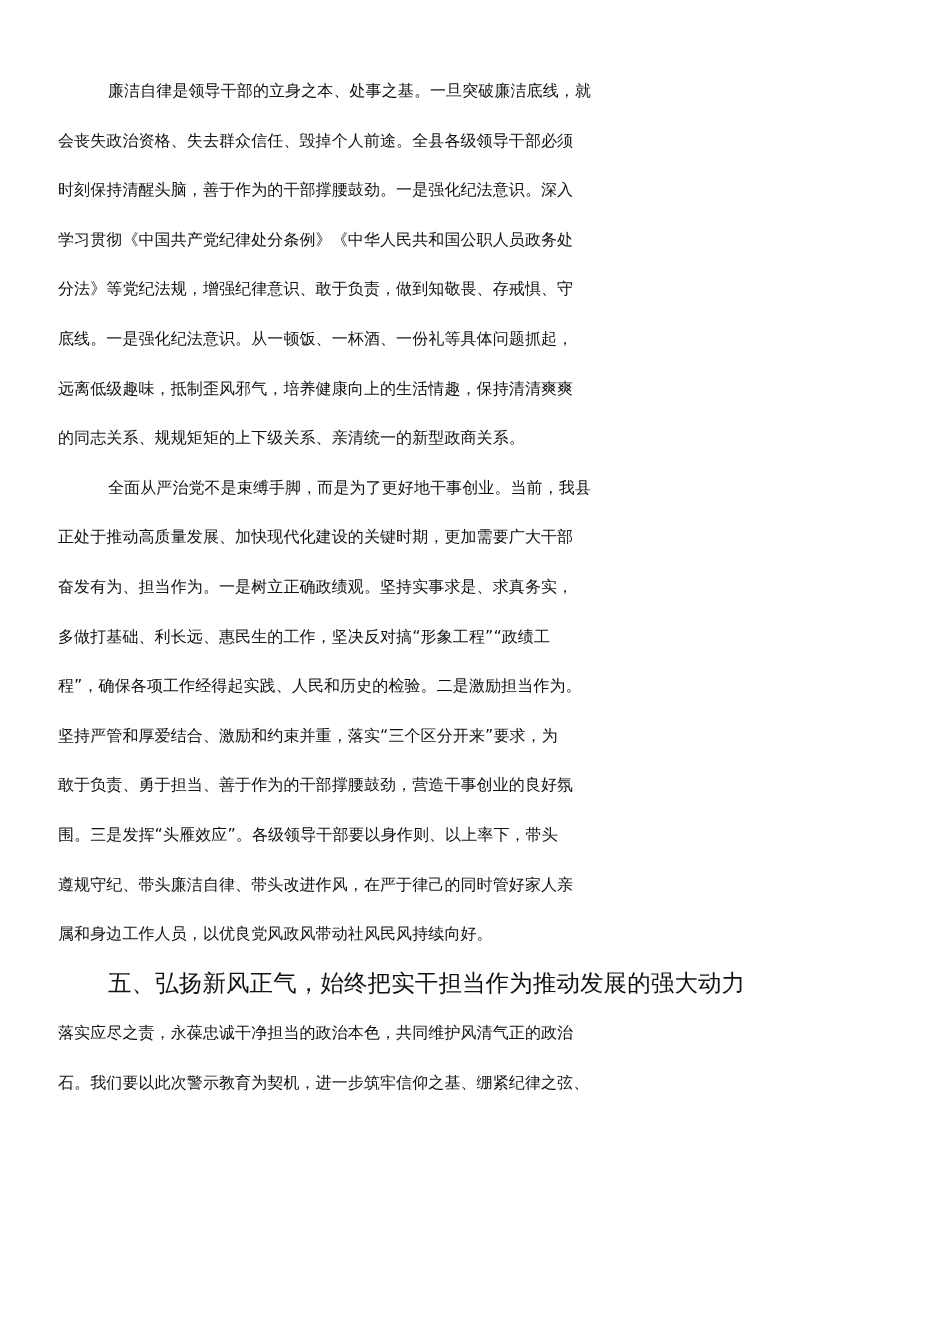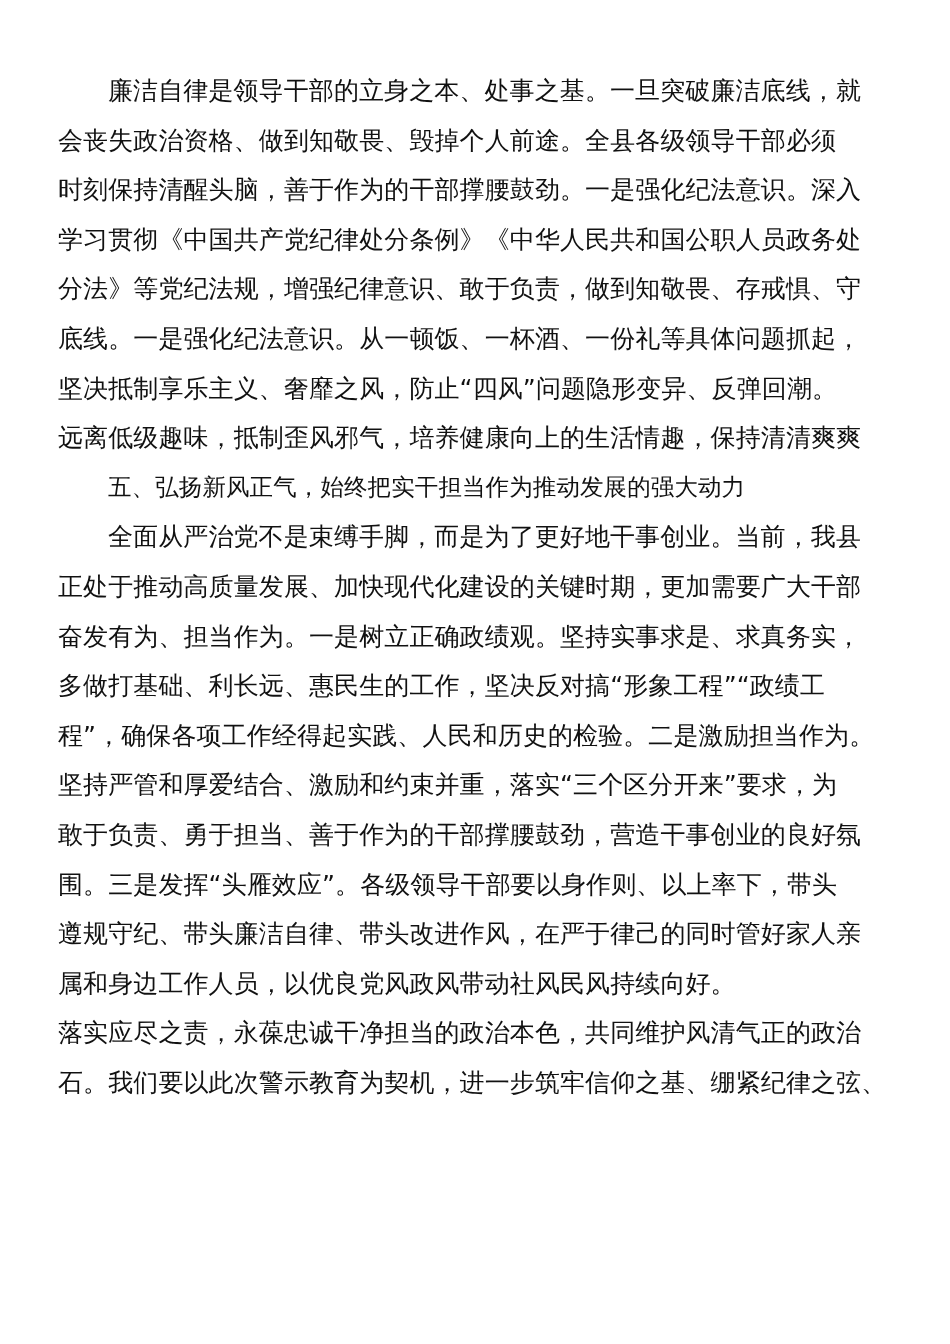--- a/index.html
+++ b/index.html
@@ -17,63 +17,63 @@
     }
     .page {
       position: absolute;
       left: 58px;
       top: 66px;
       width: 830px;
     }
     .line {
       height: 49.6px;
       line-height: 49.6px;
-      font-size: 25px;
+      font-size: 16px;
       white-space: nowrap;
       letter-spacing: 0.1px;
     }
     .indent {
       padding-left: 50px;
     }
     .heading {
       font-family: "DejaVu Serif", "Liberation Serif", serif;
       font-size: 23.5px;
     }
   </style>
 </head>
 <body>
 
 <div class="page">
 
   <div>
     <div class="line indent">廉洁自律是领导干部的立身之本、处事之基。一旦突破廉洁底线，就</div>
-    <div class="line">会丧失政治资格、做到知敬畏、毁掉个人前途。全县各级领导干部必须</div>
+    <div class="line">会丧失政治资格、失去群众信任、毁掉个人前途。全县各级领导干部必须</div>
     <div class="line">时刻保持清醒头脑，善于作为的干部撑腰鼓劲。一是强化纪法意识。深入</div>
     <div class="line">学习贯彻《中国共产党纪律处分条例》《中华人民共和国公职人员政务处</div>
     <div class="line">分法》等党纪法规，增强纪律意识、敢于负责，做到知敬畏、存戒惧、守</div>
     <div class="line">底线。一是强化纪法意识。从一顿饭、一杯酒、一份礼等具体问题抓起，</div>
-    <div class="line">坚决抵制享乐主义、奢靡之风，防止“四风”问题隐形变异、反弹回潮。</div>
     <div class="line">远离低级趣味，抵制歪风邪气，培养健康向上的生活情趣，保持清清爽爽</div>
-  </div>
-
-  <div>
-    <div class="line indent heading">五、弘扬新风正气，始终把实干担当作为推动发展的强大动力</div>
+    <div class="line">的同志关系、规规矩矩的上下级关系、亲清统一的新型政商关系。</div>
   </div>
 
   <div>
     <div class="line indent">全面从严治党不是束缚手脚，而是为了更好地干事创业。当前，我县</div>
     <div class="line">正处于推动高质量发展、加快现代化建设的关键时期，更加需要广大干部</div>
     <div class="line">奋发有为、担当作为。一是树立正确政绩观。坚持实事求是、求真务实，</div>
     <div class="line">多做打基础、利长远、惠民生的工作，坚决反对搞“形象工程”“政绩工</div>
     <div class="line">程”，确保各项工作经得起实践、人民和历史的检验。二是激励担当作为。</div>
     <div class="line">坚持严管和厚爱结合、激励和约束并重，落实“三个区分开来”要求，为</div>
     <div class="line">敢于负责、勇于担当、善于作为的干部撑腰鼓劲，营造干事创业的良好氛</div>
     <div class="line">围。三是发挥“头雁效应”。各级领导干部要以身作则、以上率下，带头</div>
     <div class="line">遵规守纪、带头廉洁自律、带头改进作风，在严于律己的同时管好家人亲</div>
     <div class="line">属和身边工作人员，以优良党风政风带动社风民风持续向好。</div>
   </div>
 
   <div>
+    <div class="line indent heading">五、弘扬新风正气，始终把实干担当作为推动发展的强大动力</div>
+  </div>
+
+  <div>
     <div class="line">落实应尽之责，永葆忠诚干净担当的政治本色，共同维护风清气正的政治</div>
     <div class="line">石。我们要以此次警示教育为契机，进一步筑牢信仰之基、绷紧纪律之弦、</div>
   </div>
 
 </div>
 
 </body></html>

